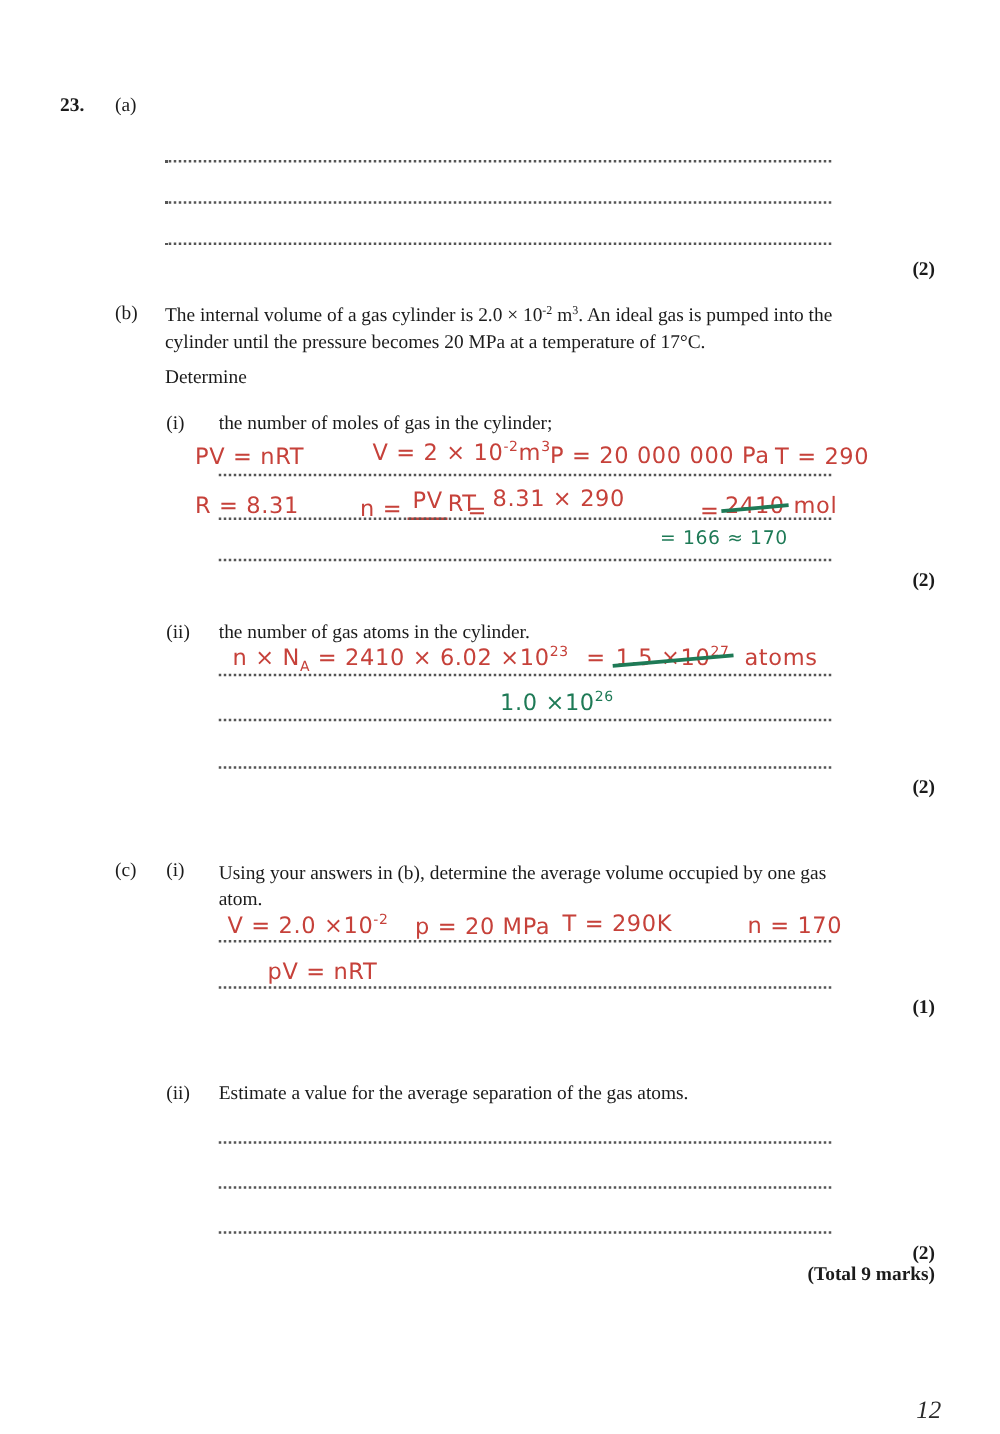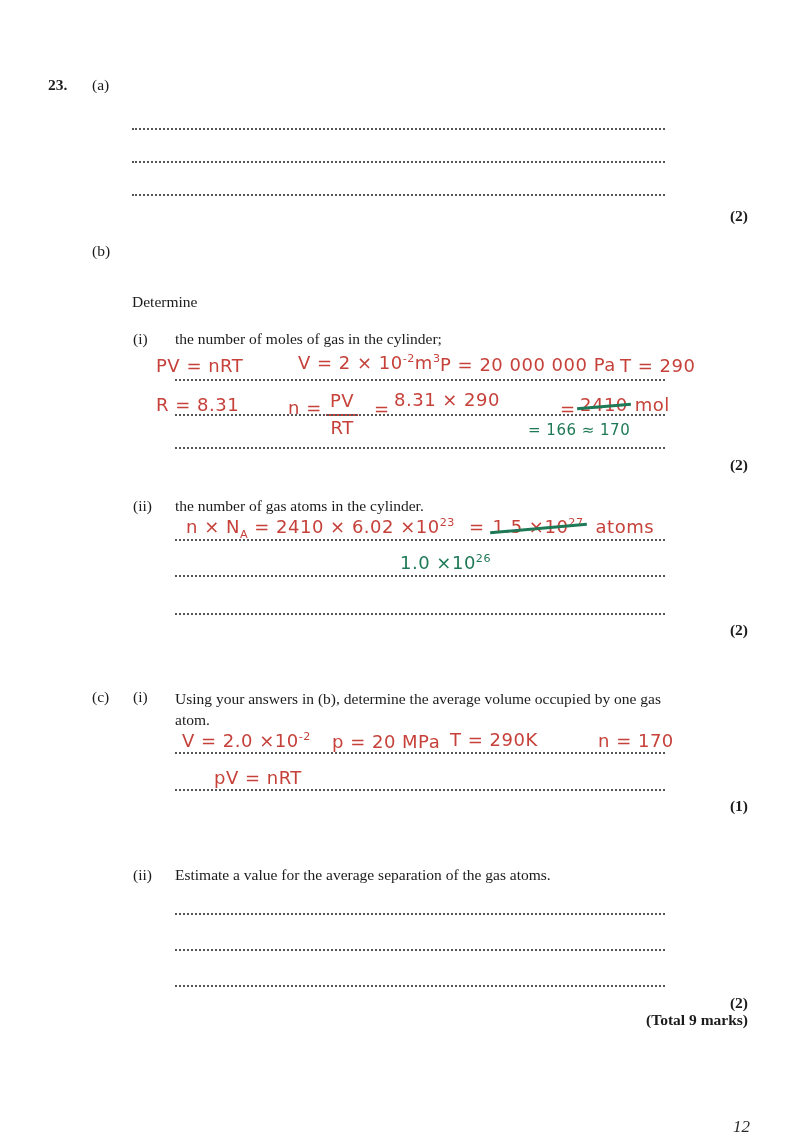--- a/index.html
+++ b/index.html
@@ -15,44 +15,45 @@
   sub { font-size:0.62em; vertical-align:sub; line-height:0; }
   .dots { border-bottom:2px dotted #555; height:0; }
   .marks { left:600px; width:148px; text-align:right; font-weight:bold; }
   .para { line-height:21px; }
   .hw {
     font-family:"DejaVu Sans", sans-serif; color:var(--ink-red);
     font-size:18px; letter-spacing:0.5px; white-space:nowrap; line-height:1.15;
   }
   .hw-sm { font-size:15px; }
   .green { color:var(--ink-green); }
-  .frac { display:inline-flex; flex-direction:column; align-items:center; }
+  .frac { display:inline-flex; align-items:center; }
   .frac .fnum { border-bottom:2px solid var(--ink-red); padding:0 4px 2px; }
   .frac .fden { padding-top:2px; }
   .strike { position:relative; display:inline-block; }
   .strike::after {
     content:""; position:absolute; left:-3px; right:-3px; top:50%; height:0;
     border-top:3px solid var(--ink-green); transform:rotate(-5deg);
   }
-  .pageno { font-style:italic; font-size:17px; color:#2a2a2a; }
+  .pageno { font-style:italic; font-size:20px; color:#2a2a2a; }
 </style>
 </head>
 <body>
 
 <div class="page">
 
   <div class="abs b" style="left:48px; top:76px;">23.</div>
   <div class="abs" style="left:92px; top:76px;">(a)</div>
 
   <div class="abs dots" style="left:132px; top:128px; width:533px;"></div>
   <div class="abs dots" style="left:132px; top:161px; width:533px;"></div>
   <div class="abs dots" style="left:132px; top:194px; width:533px;"></div>
   <div class="abs marks" style="top:207px;">(2)</div>
 
   <div class="abs" style="left:92px; top:242px;">(b)</div>
+  <div class="abs para" style="left:132px; top:242px; width:580px;"><span>The internal volume of a gas cylinder is 2.0 × 10</span><sup>-2</sup><span> m</span><sup>3</sup><span>. An ideal gas is pumped into the</span><br><span>cylinder until the pressure becomes 20 MPa at a temperature of 17°C.</span></div>
 
   <div class="abs" style="left:132px; top:293px;">Determine</div>
 
   <div class="abs" style="left:133px; top:330px;">(i)</div>
   <div class="abs" style="left:175px; top:330px;">the number of moles of gas in the cylinder;</div>
 
   <div class="abs hw" style="left:156px; top:356px;">PV = nRT</div>
   <div class="abs hw" style="left:298px; top:353px;"><span>V = 2 × 10</span><sup>-2</sup><span>m</span><sup>3</sup></div>
   <div class="abs hw" style="left:440px; top:355px;">P = 20 000 000 Pa</div>
   <div class="abs hw" style="left:620px; top:356px;">T = 290</div>

